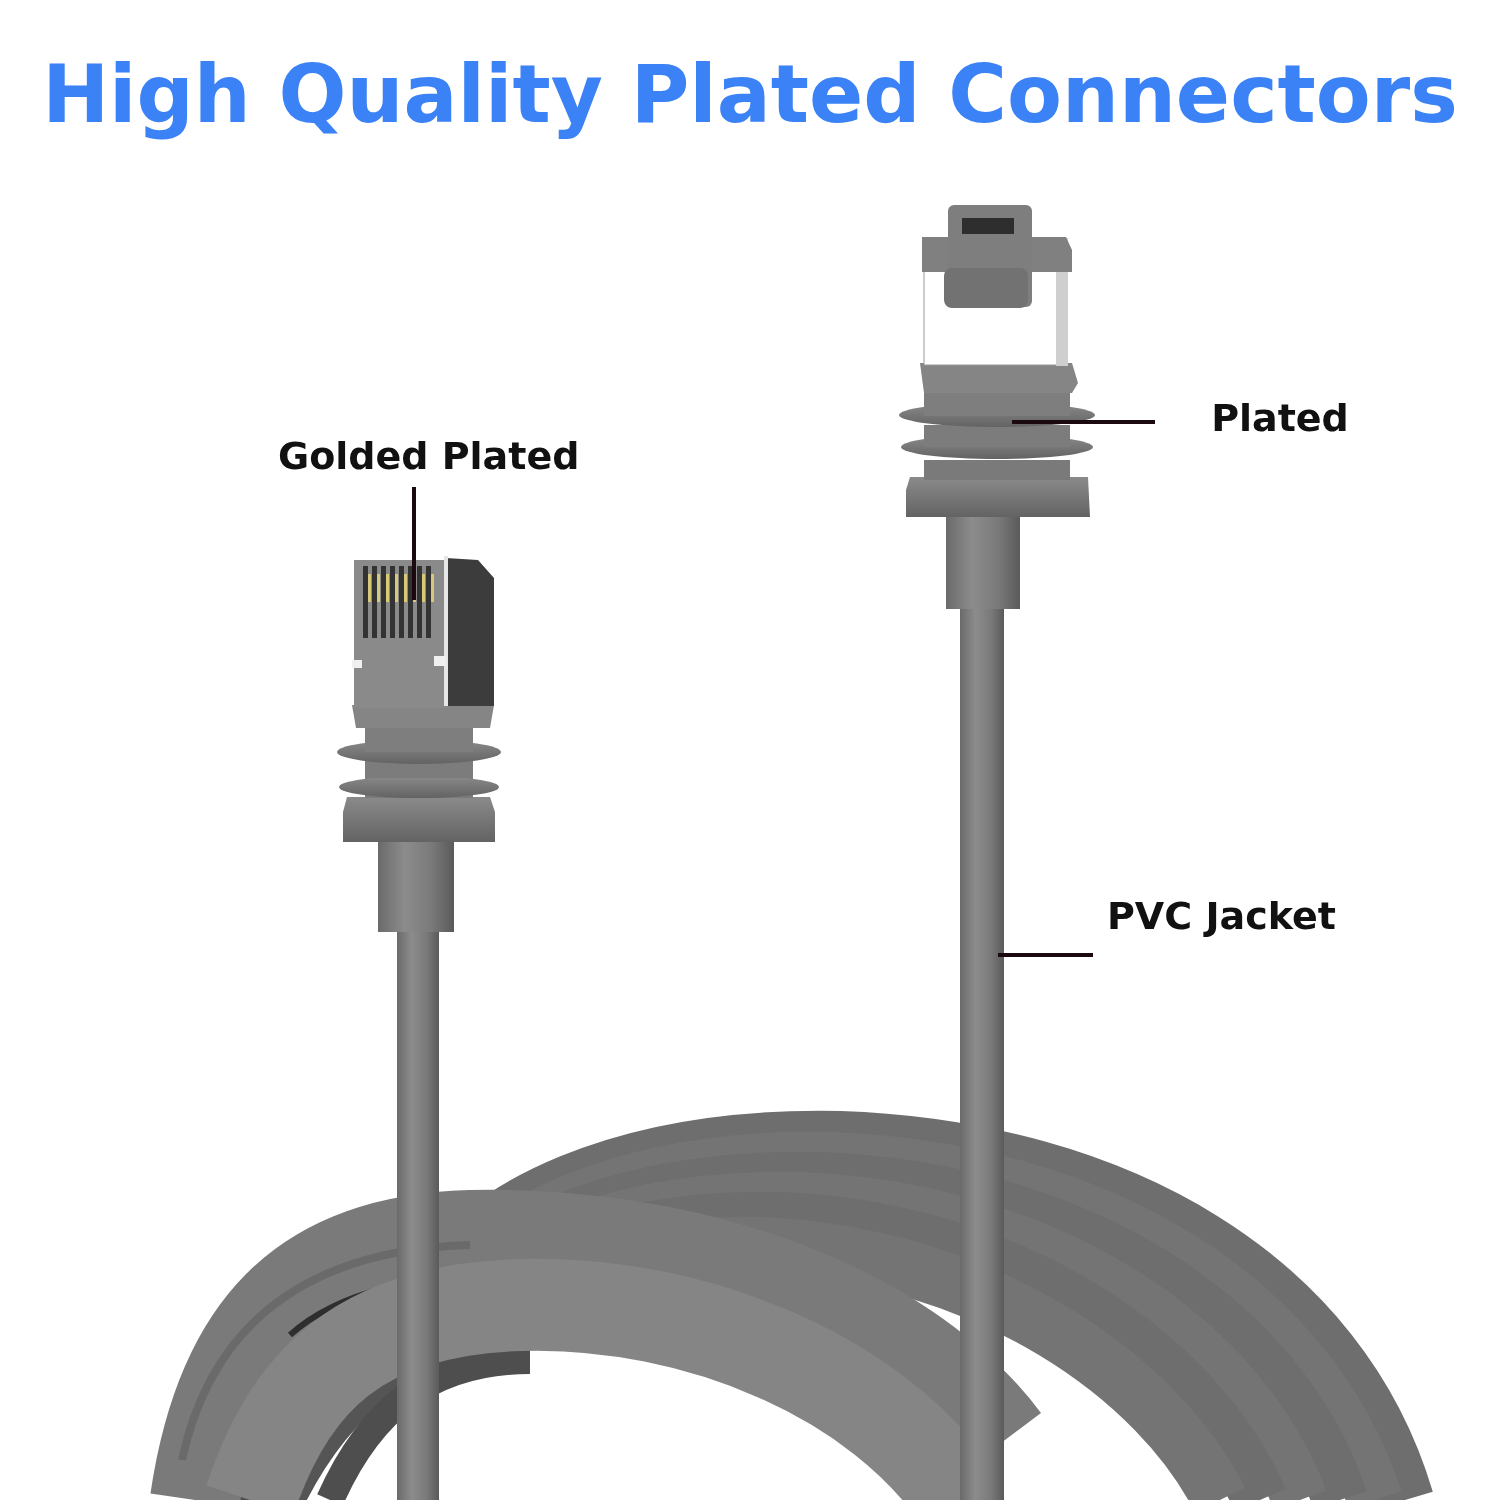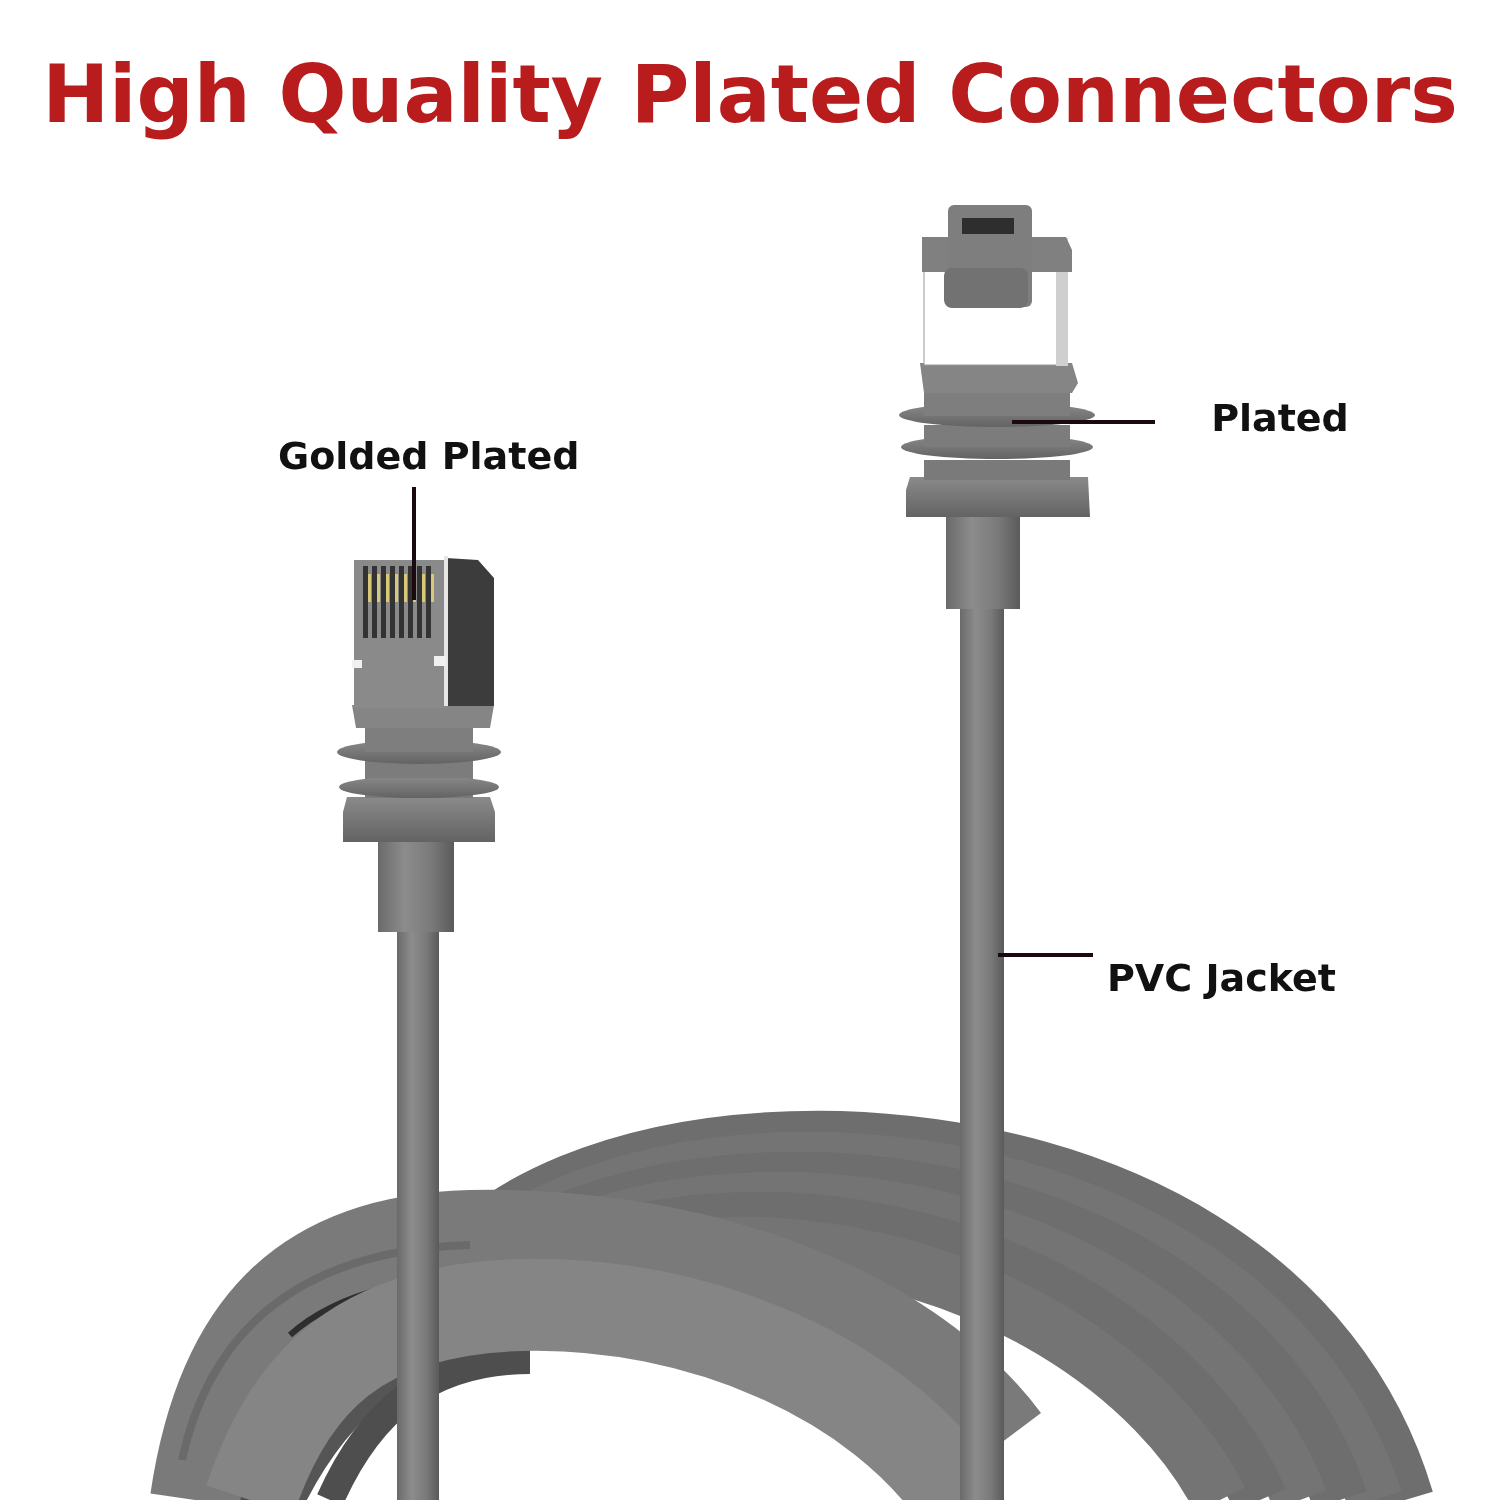--- a/index.html
+++ b/index.html
@@ -1,28 +1,28 @@
 <!DOCTYPE html>
 <html><head>
   <meta charset="utf-8">
   <style>
     html, body { margin: 0; padding: 0; background: #ffffff; }
     body { width: 1500px; height: 1500px; position: relative; overflow: hidden; font-family: "DejaVu Sans", "Liberation Sans", sans-serif; }
     .title {
       position: absolute; left: 0; top: 40px; width: 1500px; text-align: center;
       font-family: "DejaVu Sans", sans-serif; font-weight: bold; font-size: 80px;
-      letter-spacing: 0px; color: #b91c1c; line-height: 110px;
+      letter-spacing: 0px; color: #3b82f6; line-height: 110px;
     }
     .label {
       position: absolute; font-family: "DejaVu Sans", sans-serif; font-weight: bold;
       color: #111; font-size: 38px; line-height: 44px;
     }
     .label.golded { left: 278px; top: 434px; text-align: right; }
     .label.gasket { left: 1160px; top: 396px; text-align: center; width: 240px; }
-    .label.pvc { left: 1107px; top: 956px; }
+    .label.pvc { left: 1107px; top: 894px; }
     .art { position: absolute; left: 0; top: 0; }
   </style>
 </head>
 <body>
 
 <div class="title">High Quality Plated Connectors</div>
 
 <svg class="art" width="1500" height="1500" viewBox="0 0 1500 1500">
   <defs>
     <linearGradient id="tubeV" x1="0" x2="1" y1="0" y2="0">

